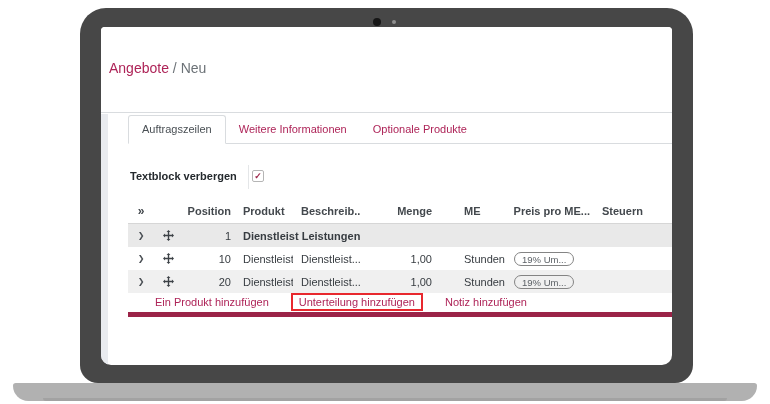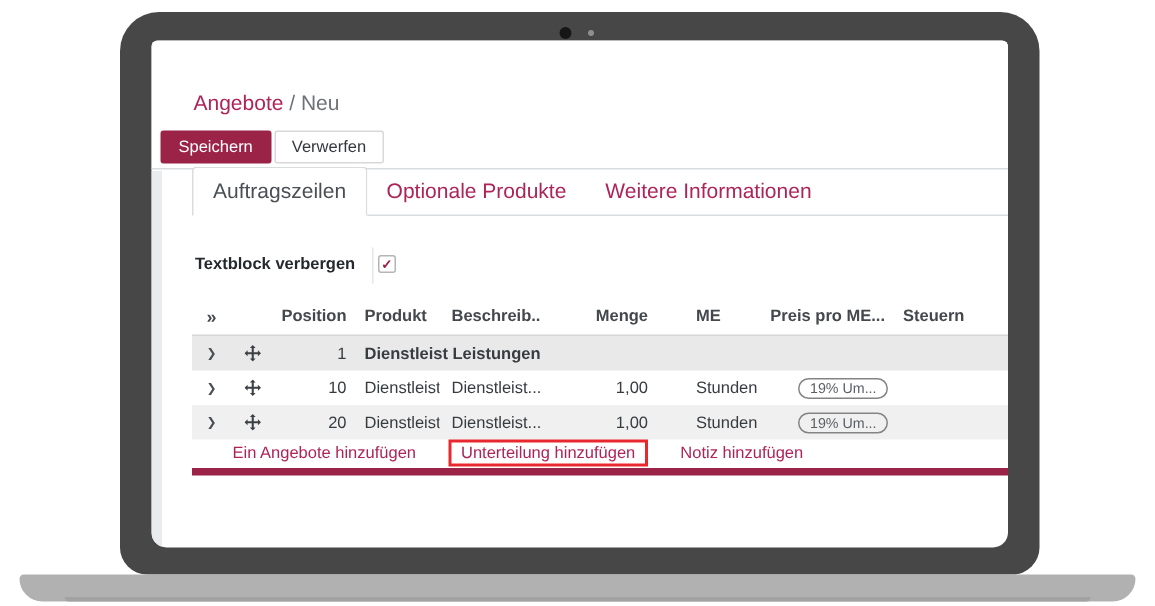--- a/index.html
+++ b/index.html
@@ -24,32 +24,32 @@
   .cam1{position:absolute;left:293px;top:10px;width:8px;height:8px;border-radius:50%;background:#161616;}
   .cam2{position:absolute;left:312px;top:12px;width:4px;height:4px;border-radius:50%;background:#8f8f8f;}
   .base{position:absolute;left:13px;top:383px;width:744px;height:18px;background:var(--base);border-radius:3px 3px 16px 16px;}
   .base::after{content:"";position:absolute;left:30px;right:30px;bottom:0;height:3px;background:#a2a2a2;border-radius:0 0 10px 10px;}
 
   
   .screen{position:absolute;left:21px;top:19px;width:571px;height:338px;background:#fff;border-radius:4px 4px 10px 10px;overflow:hidden;font-size:11px;color:var(--text-dark);}
 
   .o-header{position:absolute;left:0;top:0;right:0;height:86px;border-bottom:1px solid var(--hdr-border);background:#fff;}
   .breadcrumb{position:absolute;left:8px;top:33px;font-size:14px;}
-  .bc-parent{color:var(--link);font-weight:500;margin-left:20px;}
+  .bc-parent{color:var(--link);font-weight:500;}
   .bc-sep,.bc-current{color:var(--muted);}
   .btn-row{position:absolute;left:6px;top:60px;display:flex;}
   .btn{font-size:11px;padding:4px 11px;border-radius:2px;cursor:default;}
   .btn-save{background:var(--primary);color:#fff;border:1px solid var(--primary);}
   .btn-discard{background:#fff;color:#33383c;border:1px solid #d8d8d8;margin-left:2px;}
 
   .left-strip{position:absolute;left:0;top:87px;bottom:0;width:7px;background:var(--strip);}
 
   
   .tabs{position:absolute;left:27px;right:0;top:89px;height:28px;display:flex;align-items:flex-end;border-bottom:1px solid var(--hdr-border);}
-  .tab{font-size:14px;padding:7px 13px 8px 13px;color:var(--link);white-space:nowrap;}
+  .tab{font-size:11px;padding:7px 13px 8px 13px;color:var(--link);white-space:nowrap;}
   .tab.active{color:#494f54;background:#fff;border:1px solid var(--hdr-border);border-bottom:1px solid #fff;border-radius:3px 3px 0 0;margin-bottom:-1px;}
 
   
   .field-sep{position:absolute;left:147px;top:138px;width:1px;height:24px;background:#e4e6e8;}
   .field-label{position:absolute;left:29px;top:143px;font-weight:700;color:#24292d;font-size:11px;}
   .checkbox{position:absolute;left:151px;top:143px;width:12px;height:12px;border:1px solid #b5b5b5;border-radius:2px;background:#fff;display:flex;align-items:center;justify-content:center;font-size:9px;font-weight:700;color:var(--primary);line-height:1;}
 
   
   .table{position:absolute;left:27px;right:0;top:171px;}
   .trow{display:grid;grid-template-columns:26px 28px 53px 58px 67px 76px 70px 88px 1fr;align-items:center;height:23px;}
@@ -58,21 +58,21 @@
   .c-r{justify-content:flex-end;padding-right:4px;}
   .c-l8{padding-left:8px;}
   .c-l28{padding-left:28px;}
   .c-center{justify-content:center;}
   .sec{background:var(--section-bg);}
   .sec .sec-label{grid-column:4 / -1;font-weight:700;padding-left:8px;}
   .stripe{background:var(--stripe-bg);}
   .chev{font-size:8px;color:#4a4f54;}
   .expand-all{font-size:12px;font-weight:700;color:#43484d;}
   .drag svg{width:11px;height:11px;fill:#3c4146;}
-  .pill{display:inline-block;border:1px solid #848484;border-radius:9px;padding:0 7px;height:14px;line-height:13px;font-size:9.5px;color:#5a5f64;margin-left:18px;}
+  .pill{display:inline-block;border:1px solid #848484;border-radius:9px;padding:0 7px;height:14px;line-height:13px;font-size:9.5px;color:#5a5f64;}
 
   .tfoot{display:flex;align-items:center;height:18px;padding-left:27px;font-size:11px;color:var(--link);}
   .flink{white-space:nowrap;}
   .flink.hl{border:2px solid var(--red);padding:1px 6px;margin:0 22px;}
   .accent-bar{height:5px;background:var(--primary);margin-top:1px;}
 </style>
 </head>
 <body>
 
 <div class="canvas">
@@ -82,32 +82,28 @@
     <div class="cam2"></div>
 
     <div class="screen">
 
       <div class="o-header">
         <div class="breadcrumb">
           <span class="bc-parent">Angebote</span>
           <span class="bc-sep">/</span>
           <span class="bc-current">Neu</span>
         </div>
-        <div class="btn-row">
-          <div class="btn btn-save">Speichern</div>
-          <div class="btn btn-discard">Verwerfen</div>
-        </div>
       </div>
 
       <div class="left-strip"></div>
 
       <div class="tabs">
         <div class="tab active">Auftragszeilen</div>
+        <div class="tab">Weitere Informationen</div>
         <div class="tab">Optionale Produkte</div>
-        <div class="tab">Weitere Informationen</div>
       </div>
 
       <div class="field-label">Textblock verbergen</div>
       <div class="field-sep"></div>
       <div class="checkbox">
         <span>✓</span>
       </div>
 
       <div class="table">
 
@@ -162,21 +158,21 @@
           <div class="c c-l8">Dienstleist...</div>
           <div class="c c-l8">Dienstleist...</div>
           <div class="c c-r">1,00</div>
           <div class="c c-l28">Stunden</div>
           <div class="c c-l8">
             <span class="pill">19% Um...</span>
           </div>
         </div>
 
         <div class="tfoot">
-          <span class="flink plain">Ein Angebote hinzufügen</span>
+          <span class="flink plain">Ein Produkt hinzufügen</span>
           <span class="flink hl">Unterteilung hinzufügen</span>
           <span class="flink plain">Notiz hinzufügen</span>
         </div>
 
         <div class="accent-bar"></div>
       </div>
 
     </div>
   </div>
 

